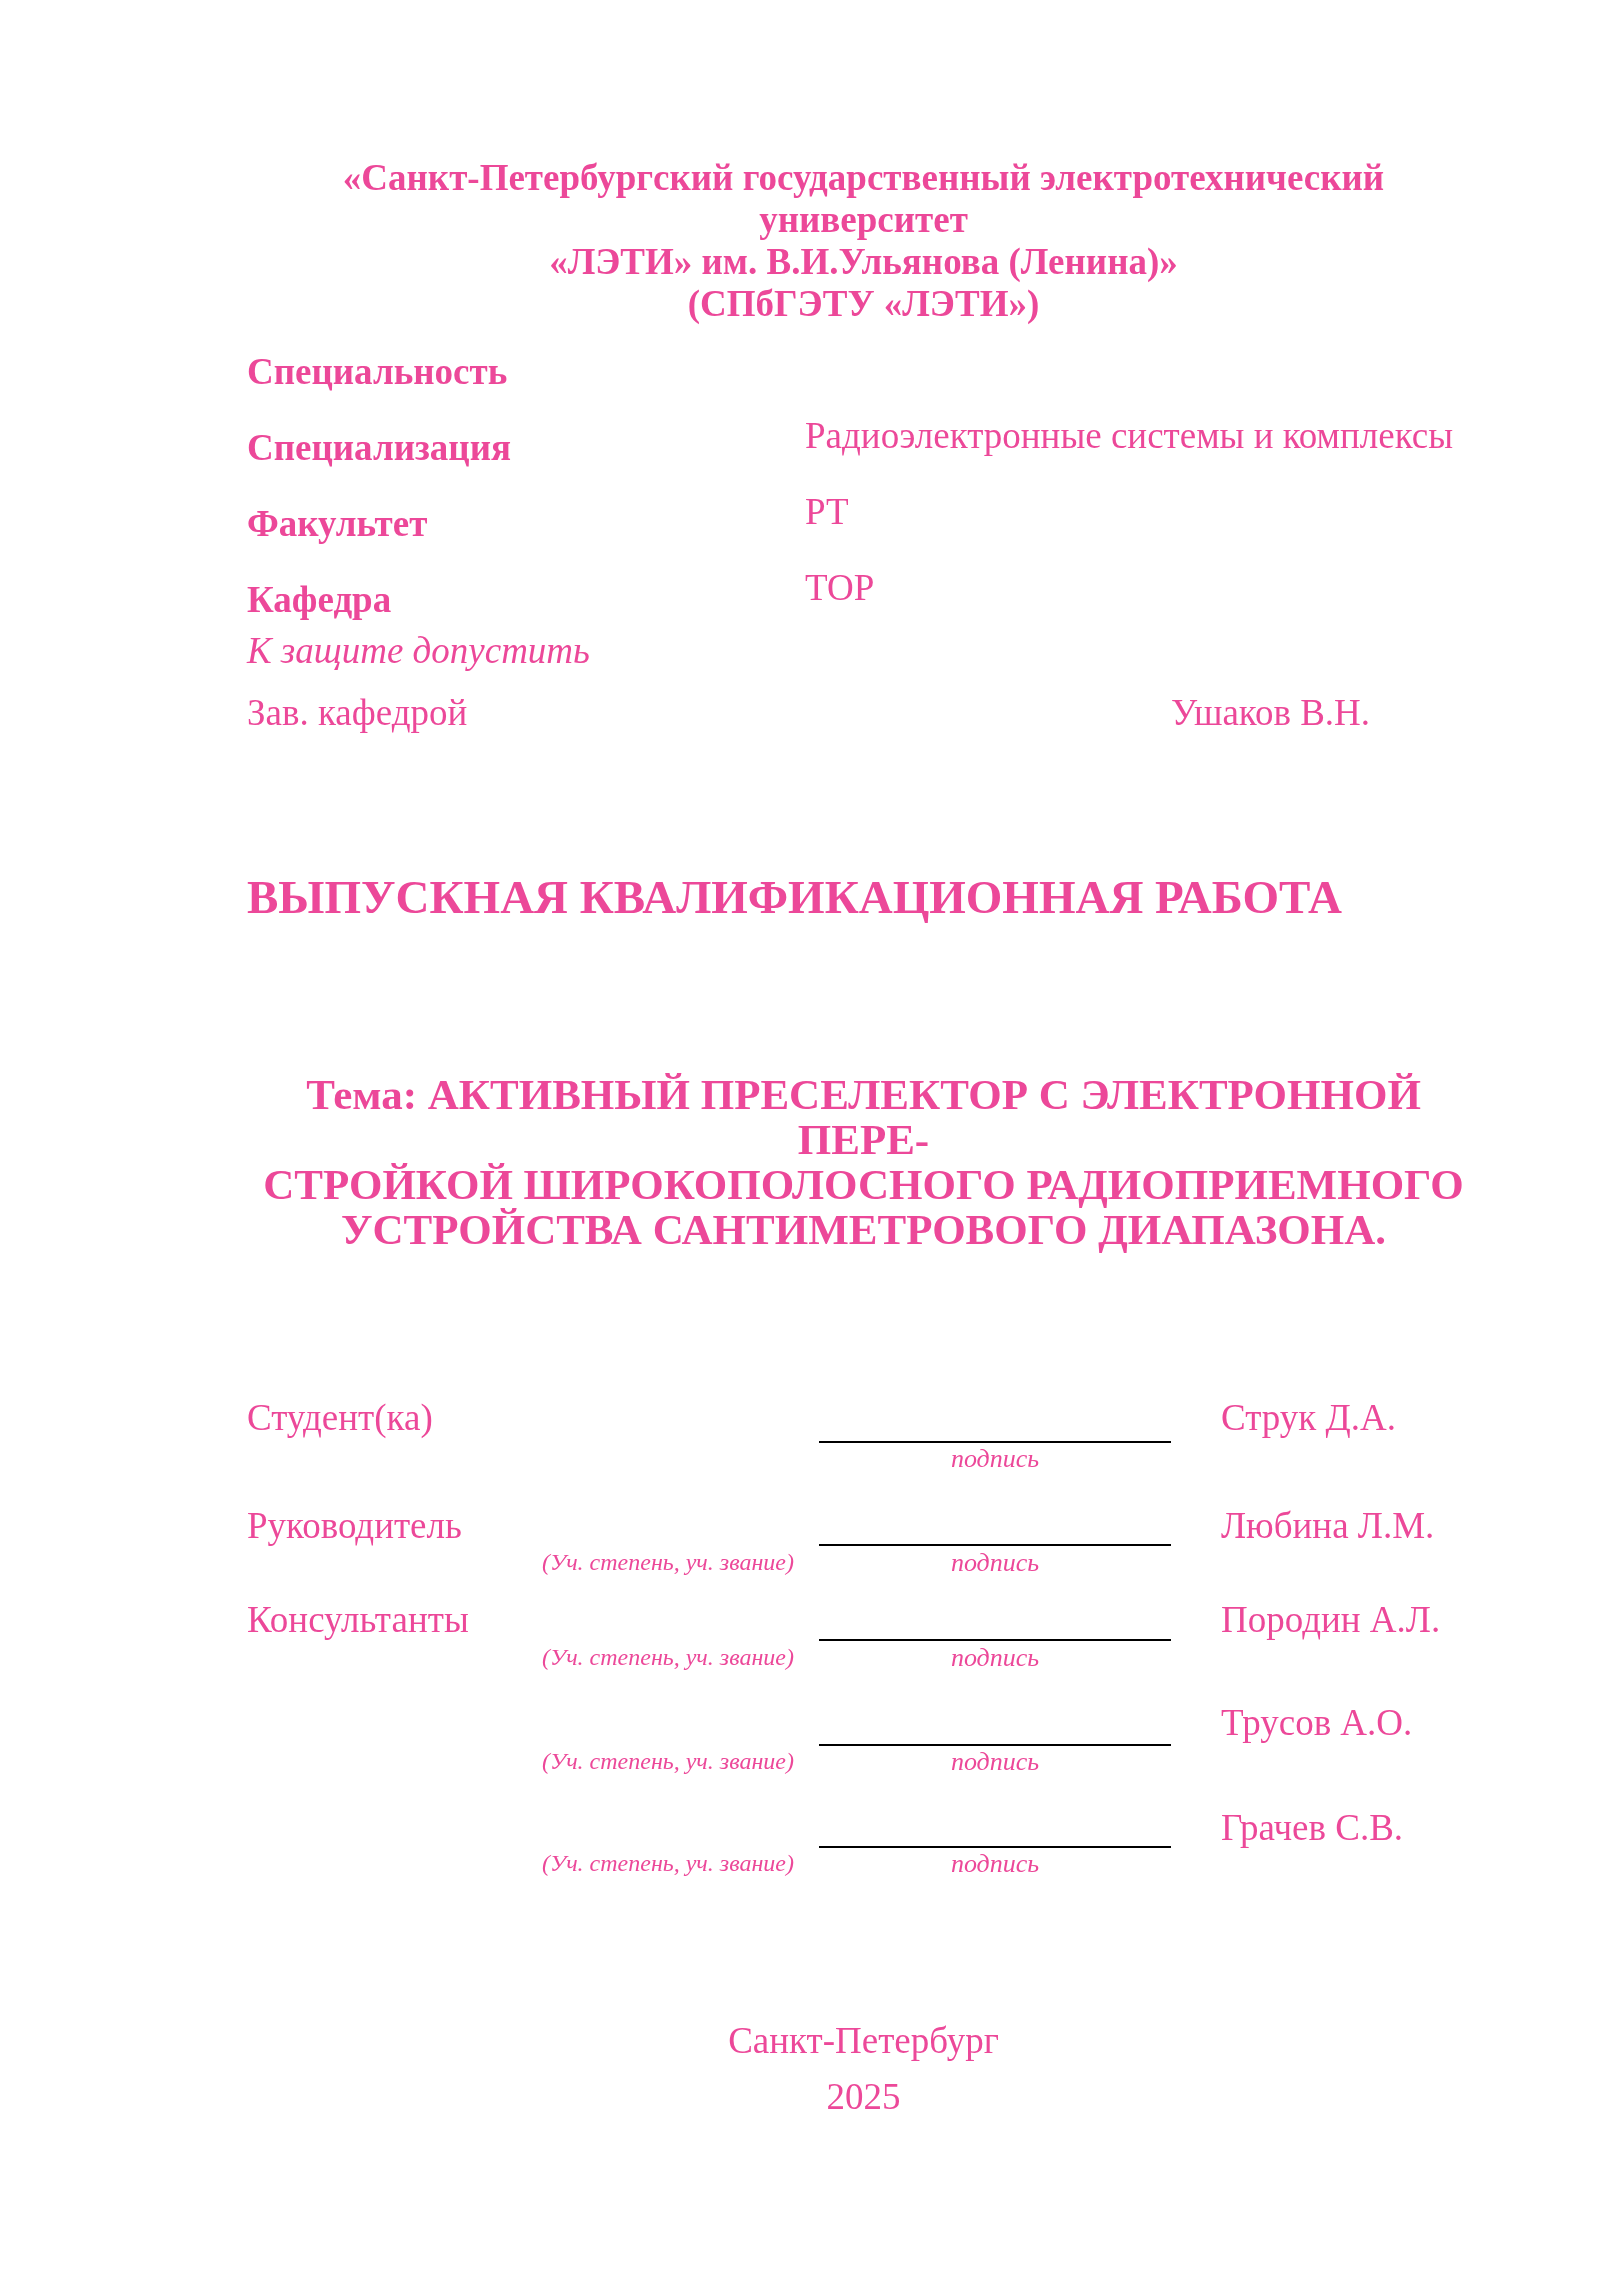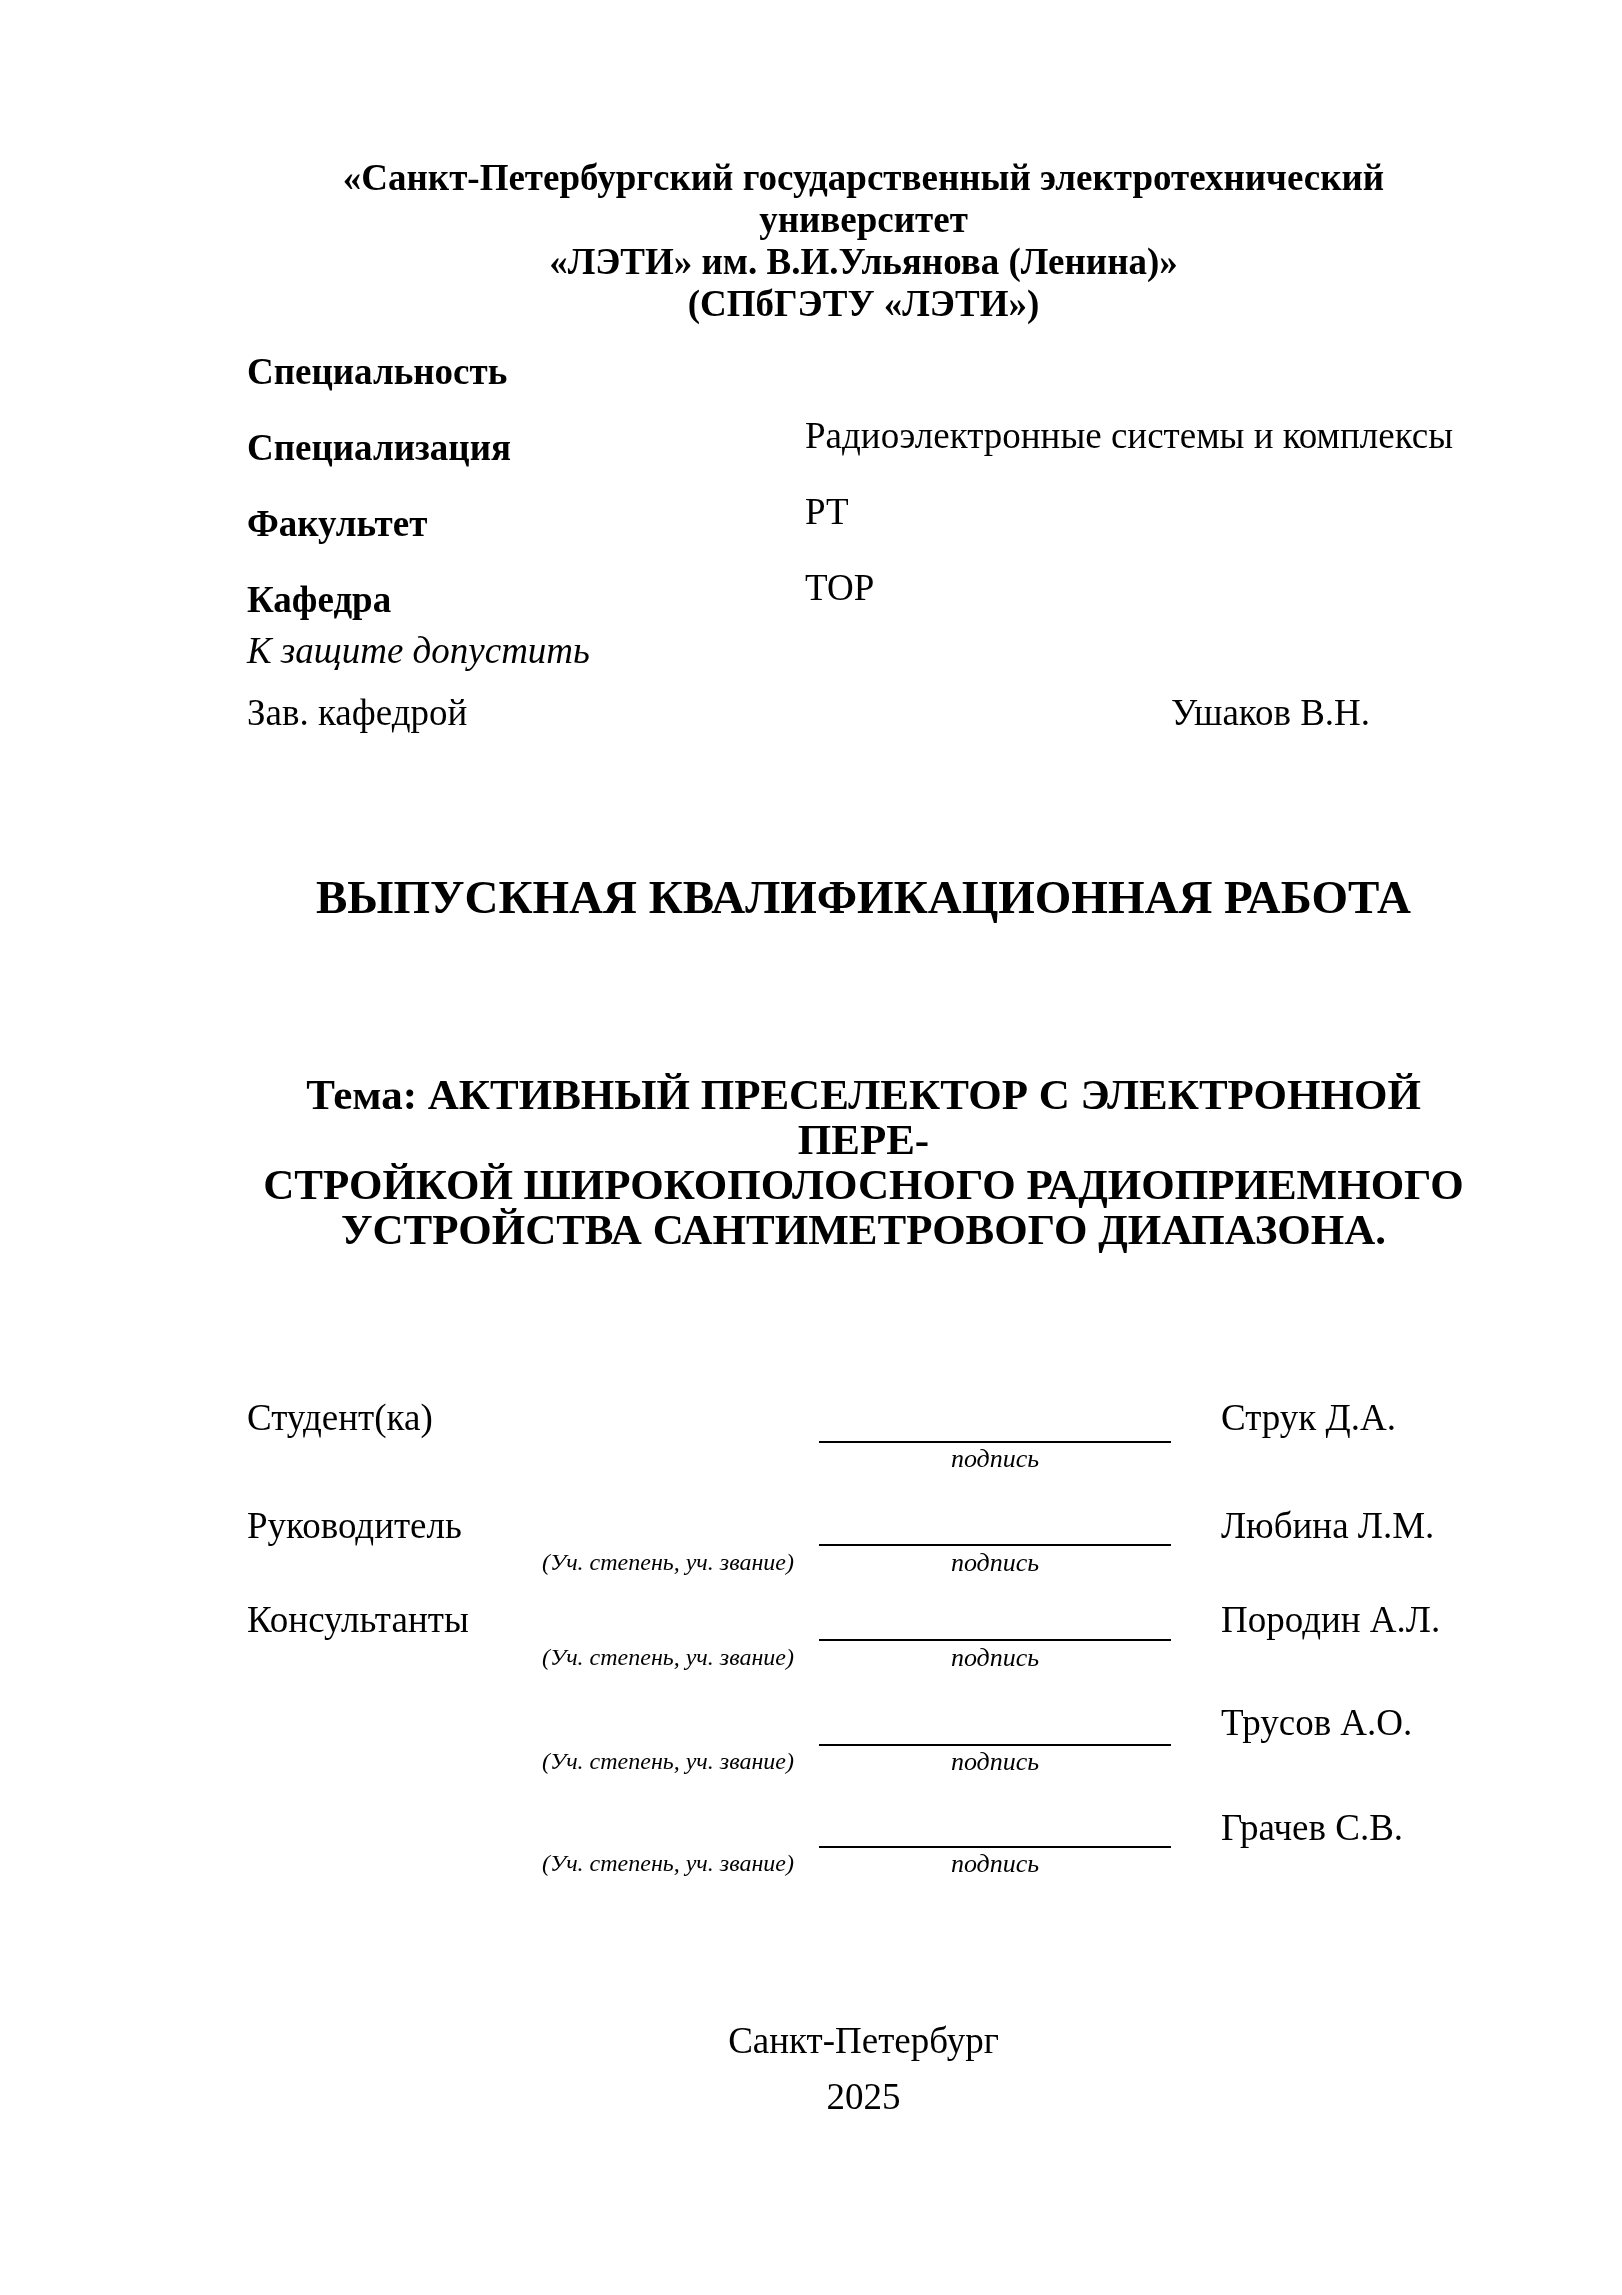--- a/index.html
+++ b/index.html
@@ -2,21 +2,21 @@
 <html style="font-size:12.6px"><head>
 <meta charset="utf-8">
 <style>
   html, body { margin: 0; padding: 0; background: #fff; }
   .page {
     position: relative;
     width: 1587px;
     height: 2295px;
     background: #ffffff;
     font-family: "Liberation Serif", "DejaVu Serif", serif;
-    color: #000000;
+    color: #ec4899;
     overflow: hidden;
   }
   .abs { position: absolute; }
 
   
   .uni-header {
     top: 157px; left: 247px; width: 1233px;
     text-align: center;
     font-size: 37px; line-height: 42px; font-weight: bold;
   }
@@ -28,21 +28,20 @@
   .dvalue { flex: 1; }
 
   
   .admission-note { top: 630px; left: 247px; font-size: 37px; line-height: 42px; font-style: italic; }
   .admission-position { top: 692px; left: 247px; font-size: 37px; line-height: 42px; }
   .admission-name { top: 692px; left: 1171px; font-size: 37px; line-height: 42px; }
 
   
   .work-title {
     top: 858px; left: 247px; width: 1233px;
-    text-align: center;
     font-size: 47px; line-height: 78px; font-weight: bold;
     margin: 0;
   }
 
   
   .theme {
     top: 1072px; left: 247px; width: 1233px;
     text-align: center;
     font-size: 43px; line-height: 45px; font-weight: bold;
   }

